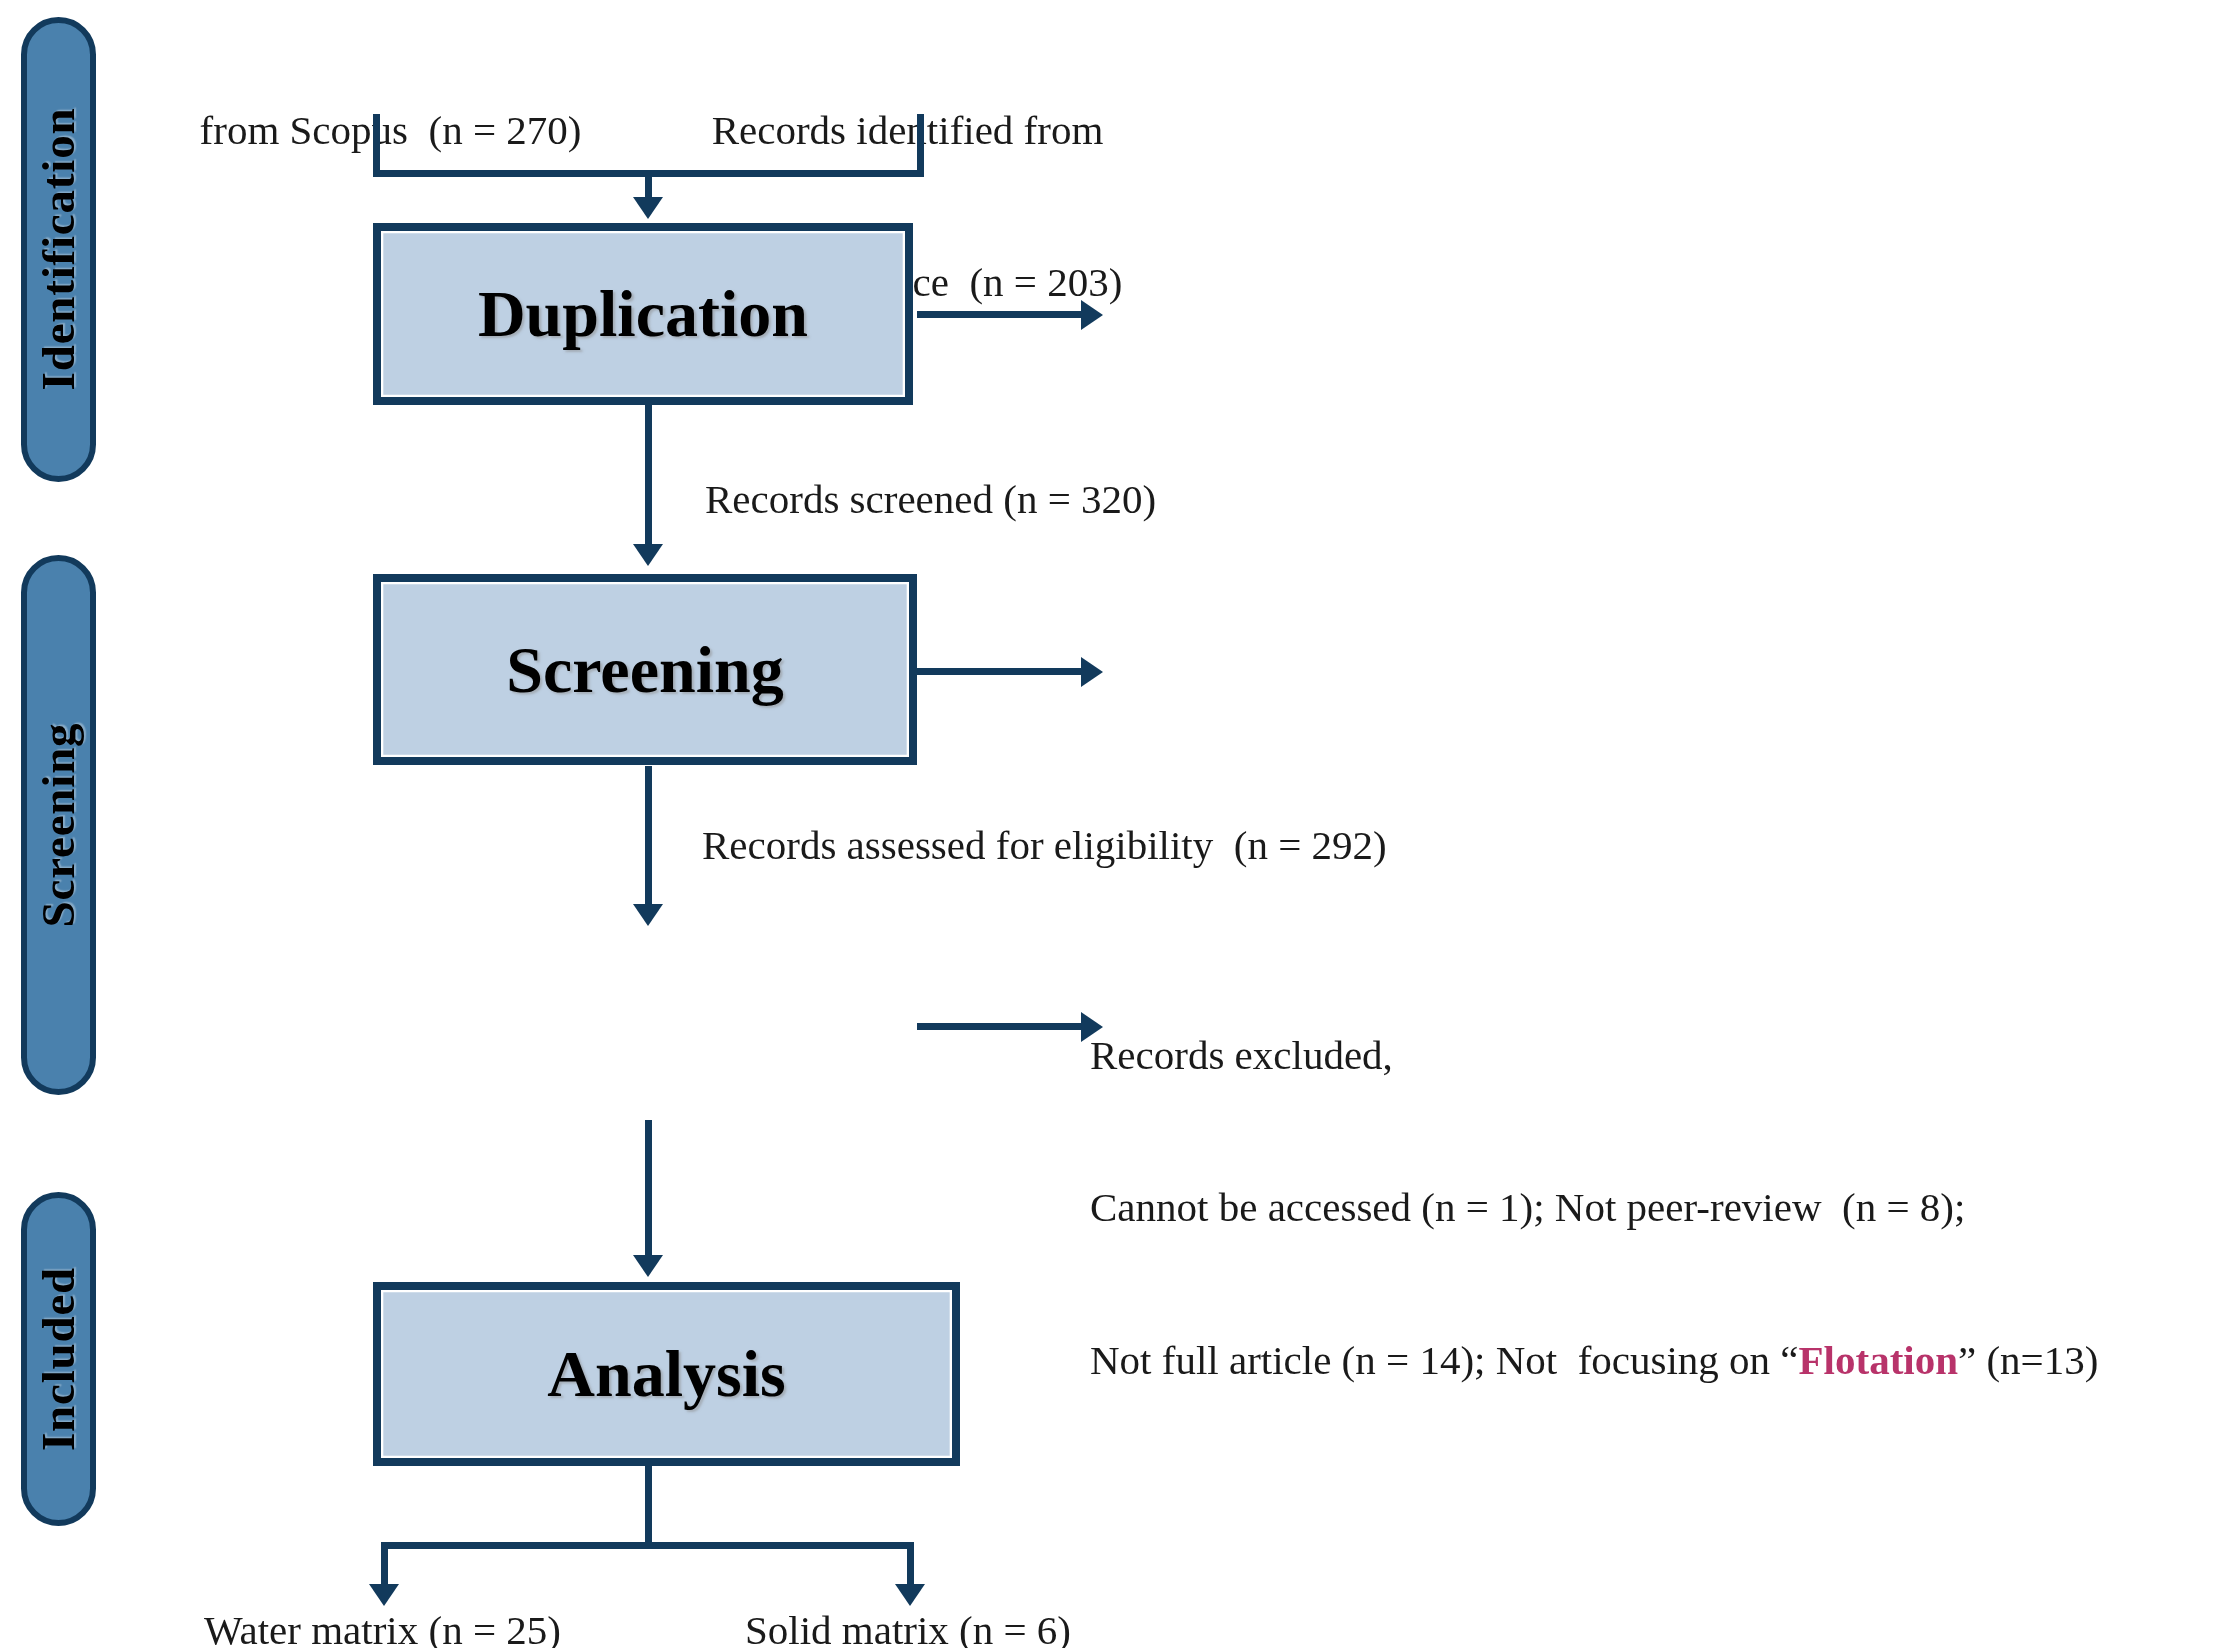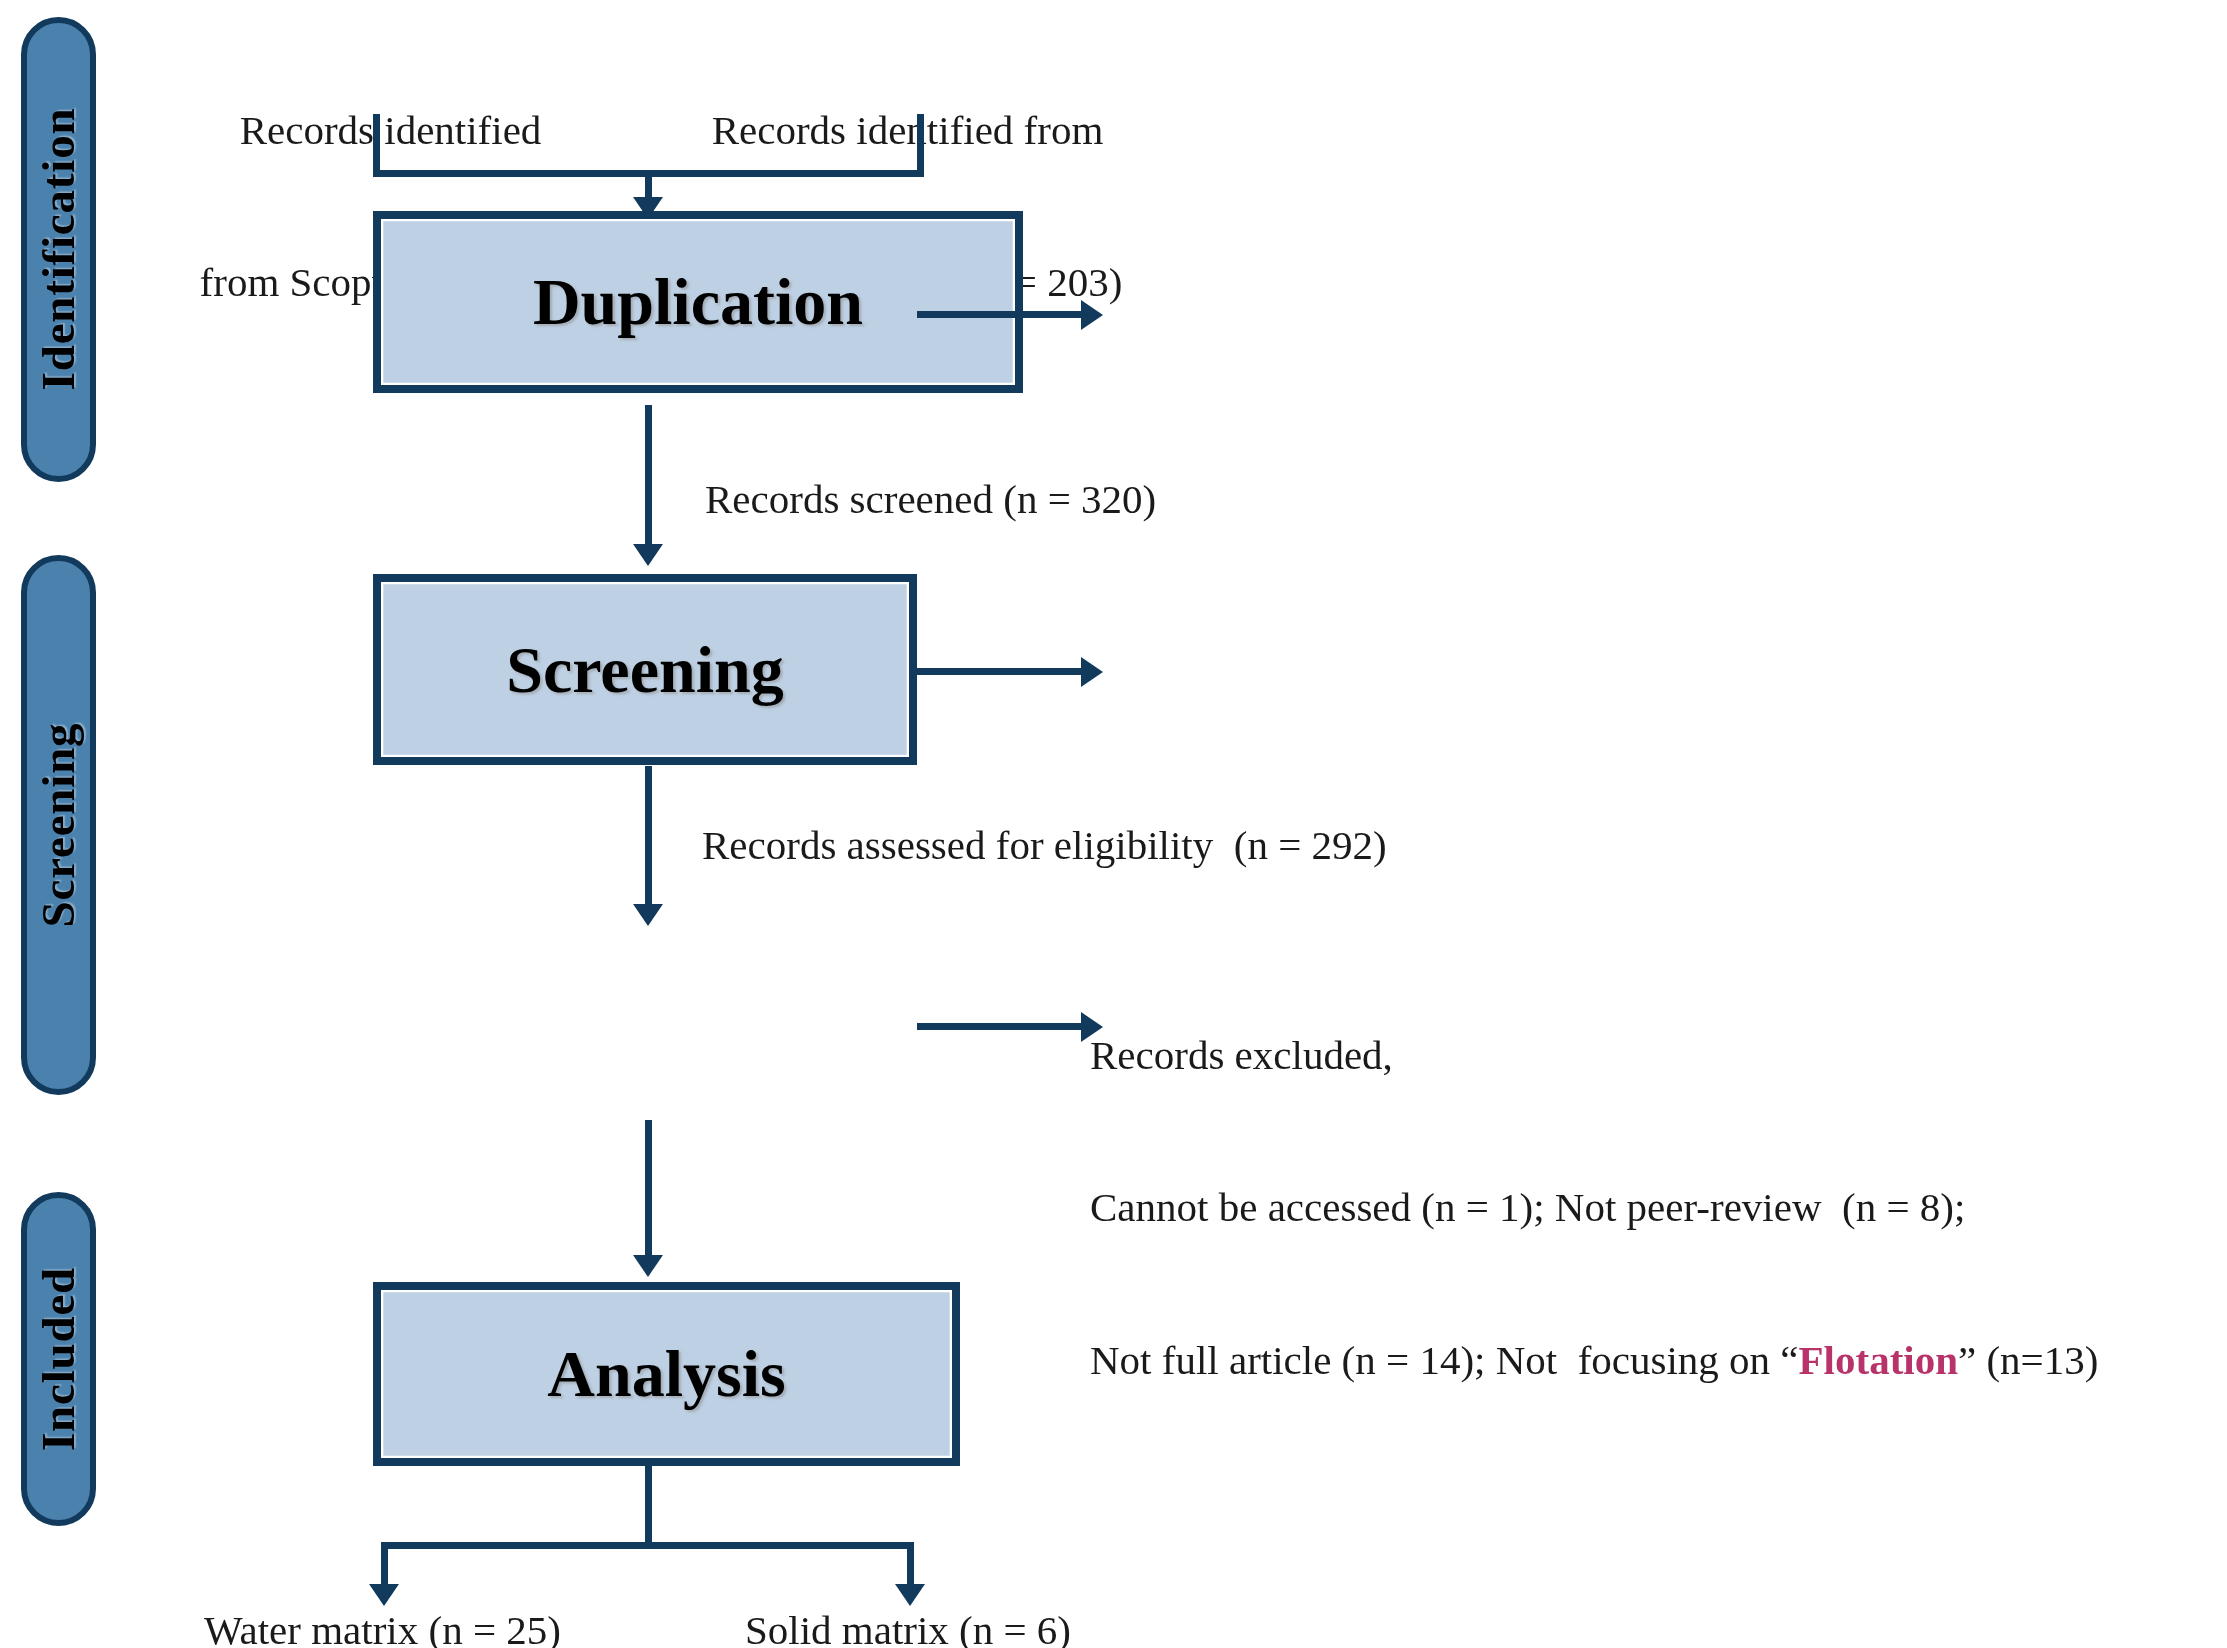--- a/index.html
+++ b/index.html
@@ -107,36 +107,35 @@
 
   <div class="stage-pill" style="left:21px; top:555px; width:75px; height:540px;">
     <span class="pill-label">Screening</span>
   </div>
 
   <div class="stage-pill" style="left:21px; top:1192px; width:75px; height:334px;">
     <span class="pill-label">Included</span>
   </div>
 
   <div class="txt center" style="left:158px; top:3px; width:465px;">
-    <div>Records identified</div>
     <div>from Scopus  (n = 270)</div>
   </div>
 
   <div class="txt center" style="left:645px; top:3px; width:525px;">
     <div>Records identified from</div>
     <div>Web of Science  (n = 203)</div>
   </div>
 
   <div class="vline" style="left:373px; top:114px; height:62px;"></div>
   <div class="vline" style="left:917px; top:114px; height:62px;"></div>
   <div class="hline" style="left:373px; top:170px; width:551px;"></div>
   <div class="vline" style="left:645px; top:170px; height:31.5px;"></div>
   <div class="arrow-down" style="left:633px; top:197px;"></div>
 
-  <div class="proc-box" style="left:373px; top:211px; width:650px; height:182px;">
+  <div class="proc-box" style="left:373px; top:223px; width:540px; height:182px;">
     <span class="box-label">Duplication</span>
   </div>
 
   <div class="hline" style="left:917px; top:311px; width:167px;"></div>
   <div class="arrow-right" style="left:1081px; top:300px;"></div>
 
   <div class="vline" style="left:645px; top:405px; height:143px;"></div>
   <div class="arrow-down" style="left:633px; top:544px;"></div>
   <div class="txt" style="left:705px; top:474px;">Records screened (n = 320)</div>
 

